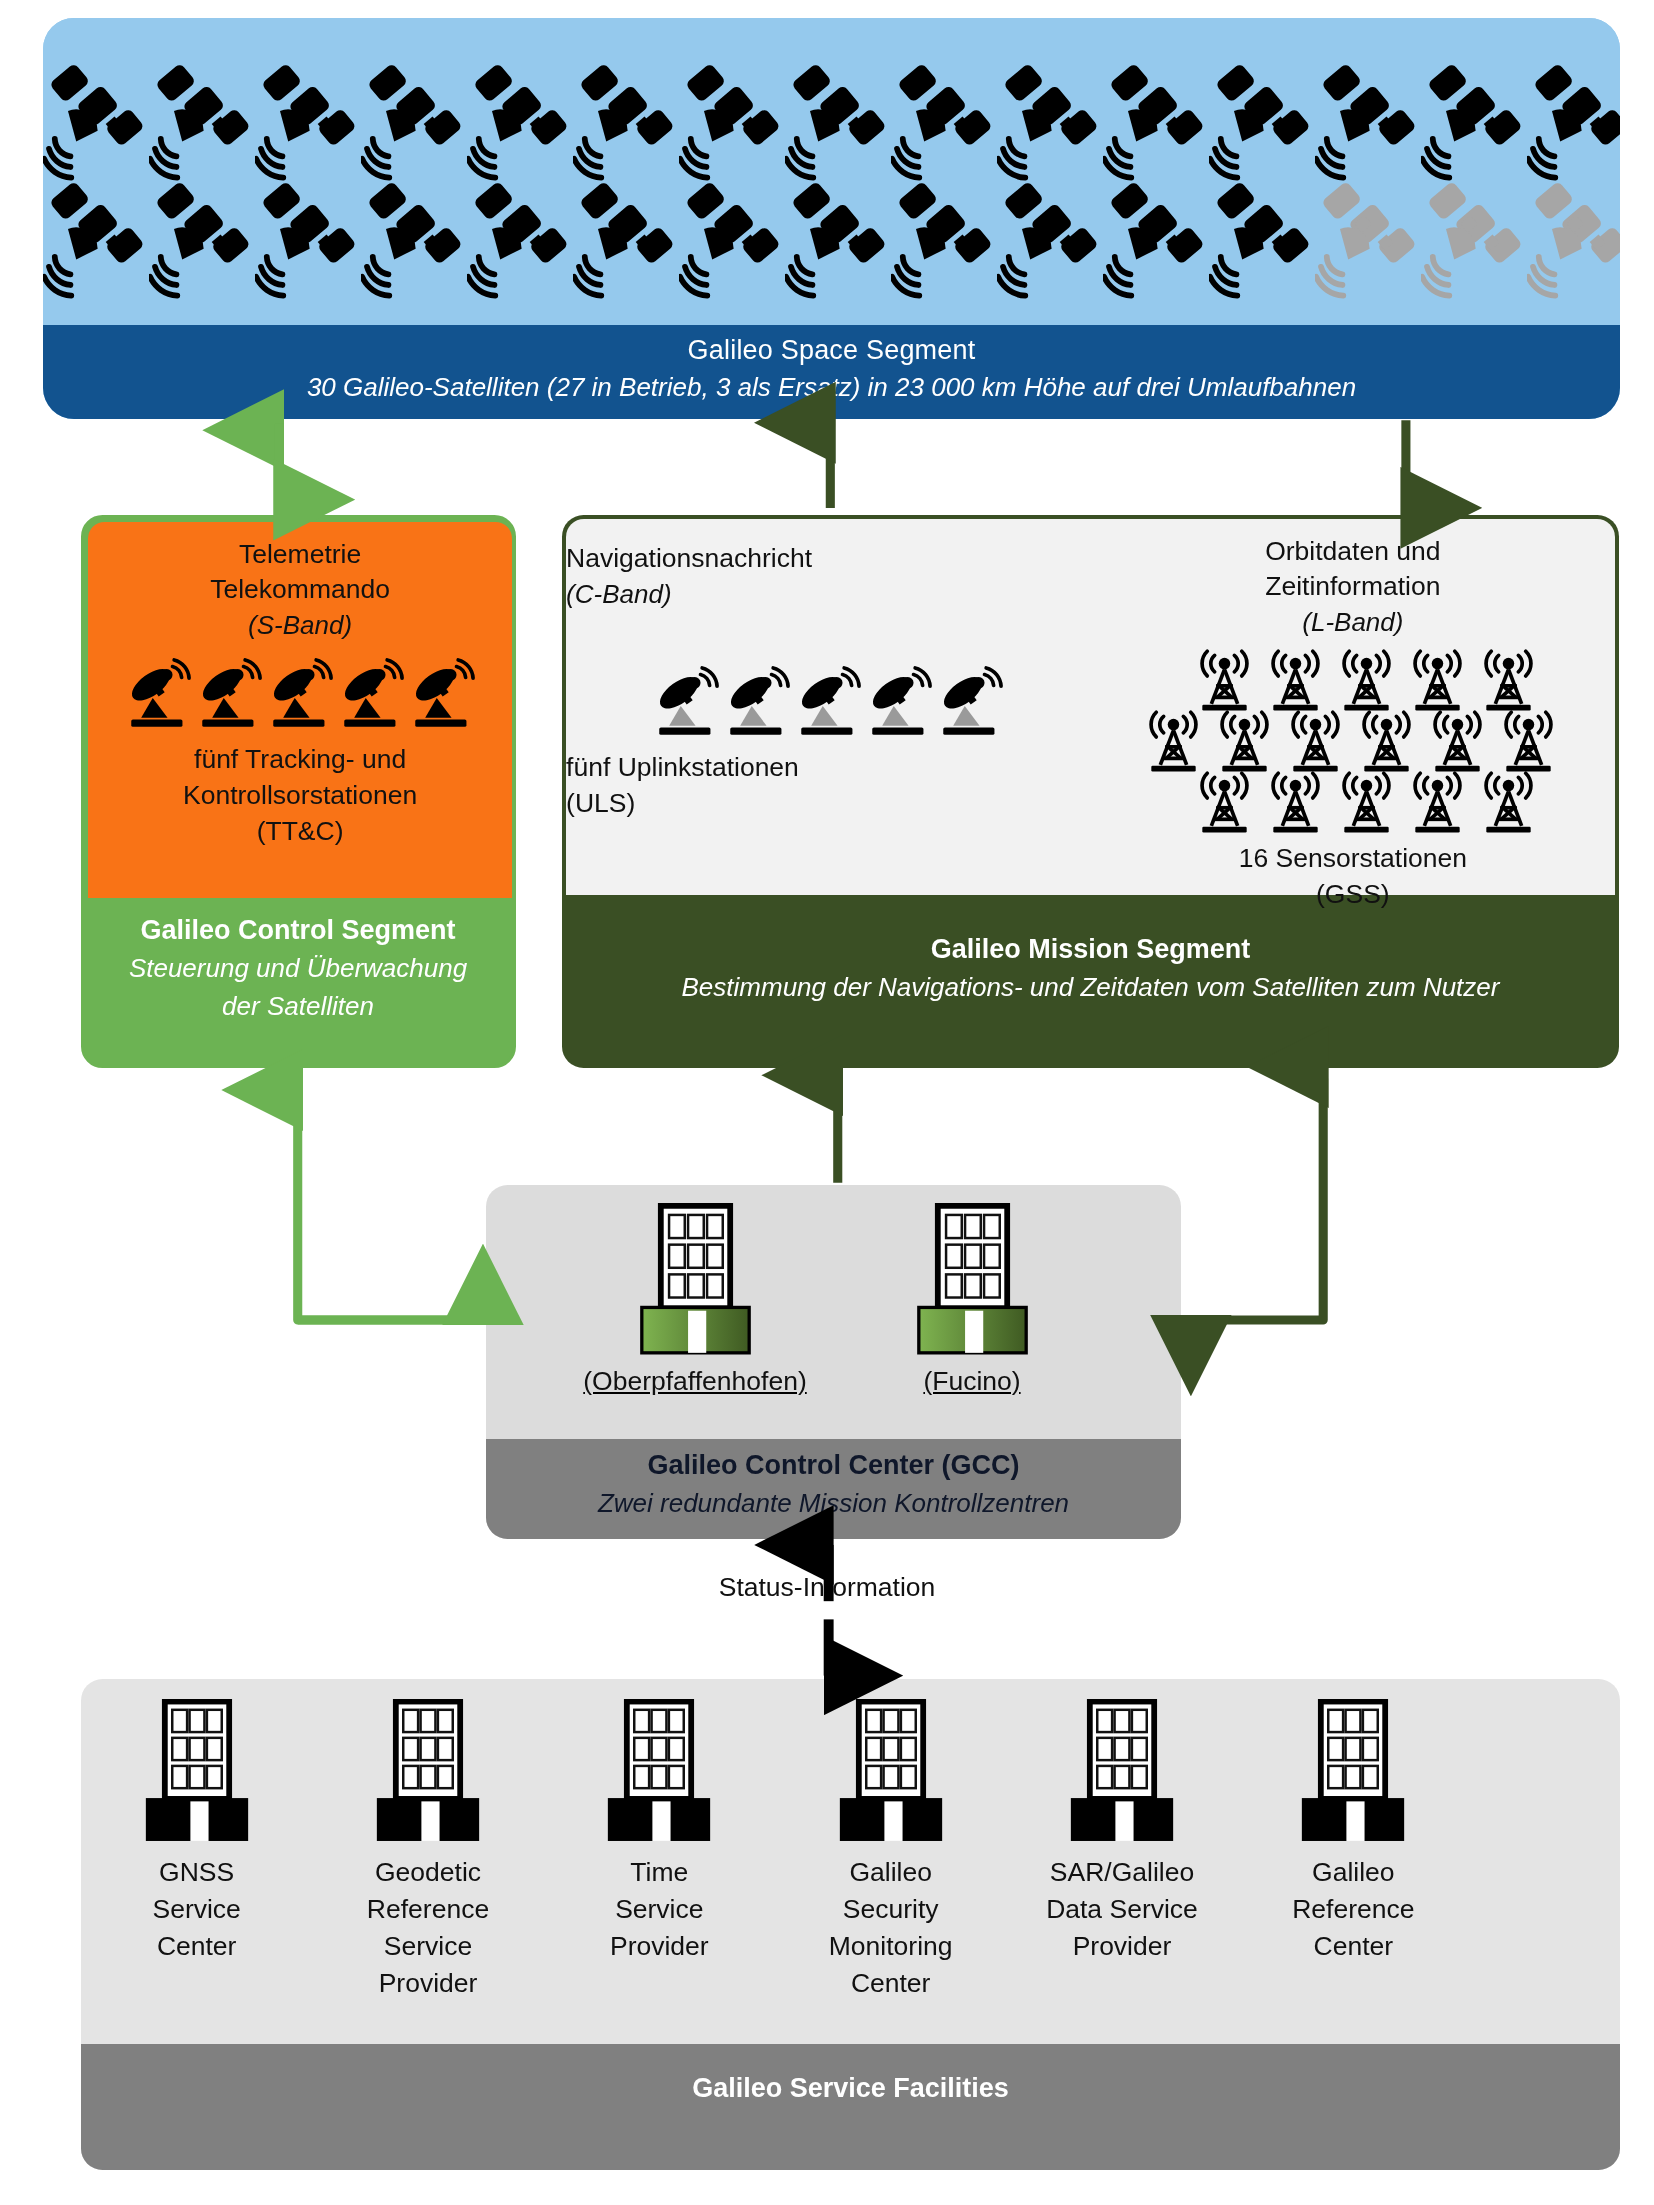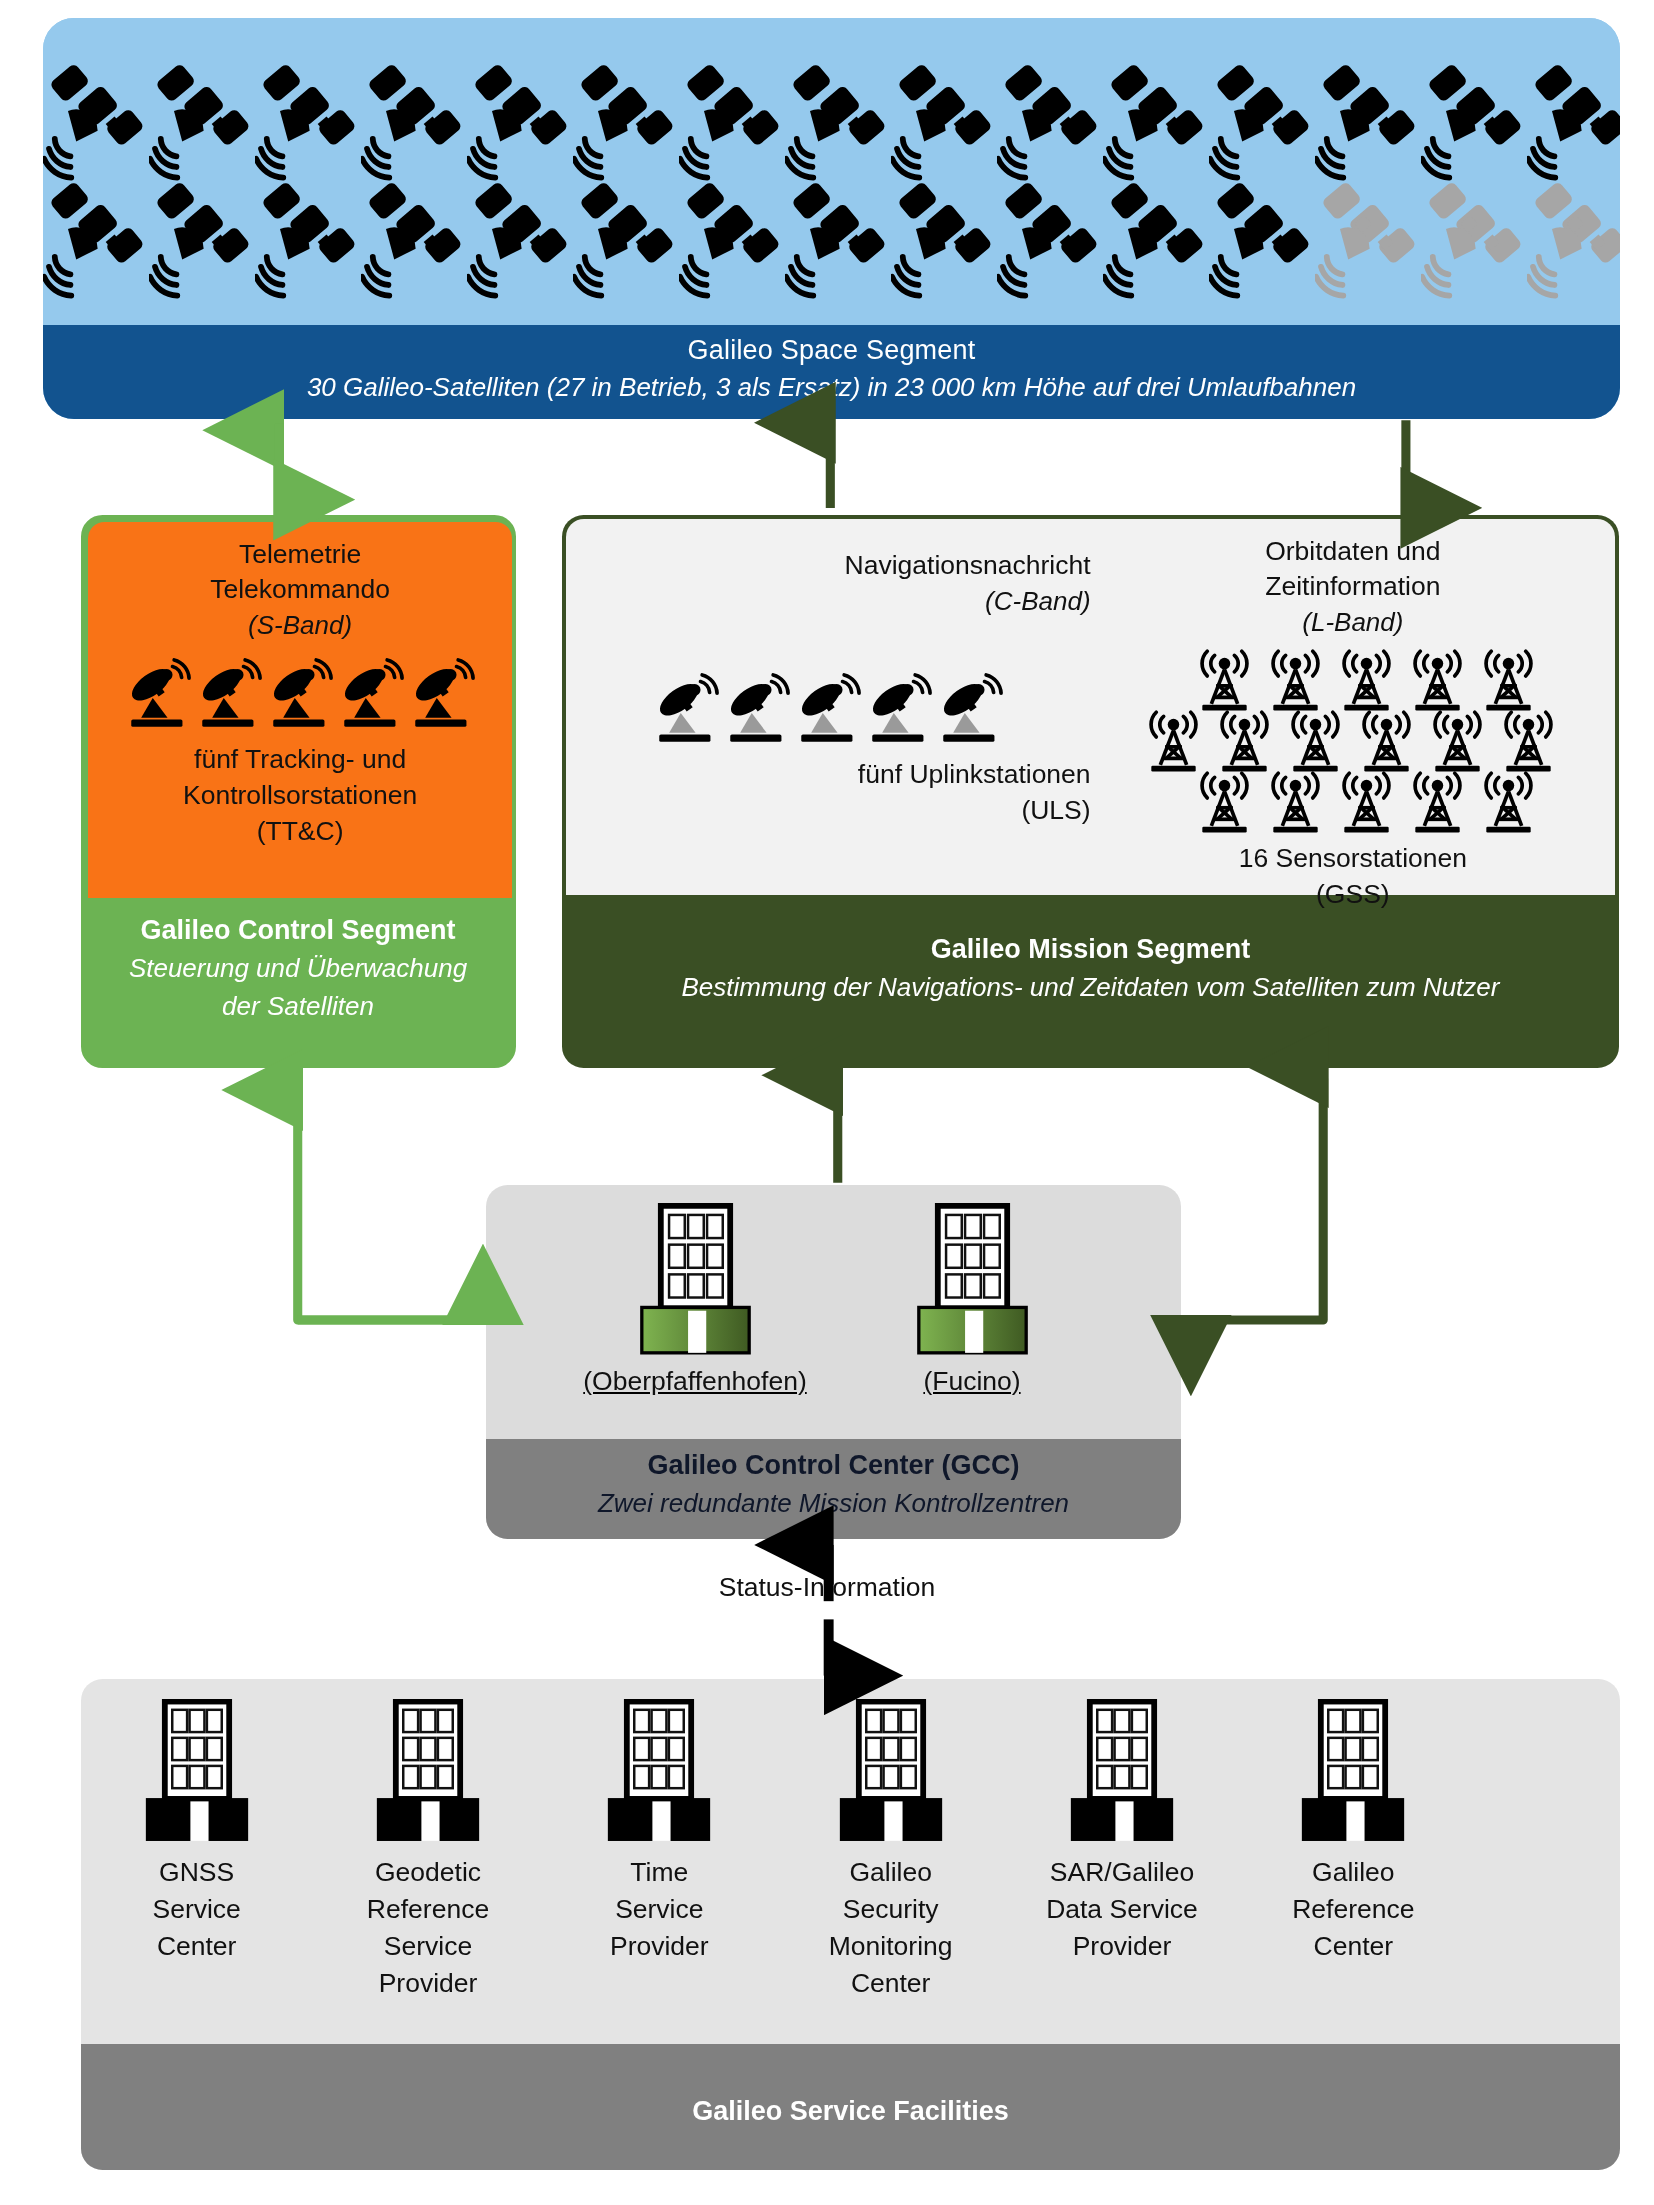--- a/index.html
+++ b/index.html
@@ -126,22 +126,22 @@
     position: absolute;
     left: 4.1px; top: 4.1px;
     width: 1049px;
     height: 376px;
     background: #f2f2f2;
     border-radius: 18px 18px 0 0;
     display: flex;
   }
   #mission-col-left {
     flex: 1 1 0;
-    text-align: right;
-    padding-top: 29px;
+    text-align: left;
+    padding-top: 22px;
   }
   #mission-col-right {
     flex: 1 1 0;
     text-align: center;
     padding-top: 15px;
   }
   #mission-footer {
     position: absolute;
     left: 0; bottom: 0;
     width: 1057px;
@@ -268,21 +268,21 @@
     white-space: pre-line;
   }
   #services-footer {
     position: absolute;
     left: 0; bottom: 0;
     width: 1539px;
     height: 126px;
     background: #808080;
     color: #fff;
     text-align: center;
-    padding-top: 48px;
+    padding-top: 25px;
   }
 
   
   #connectors {
     position: absolute;
     left: 0; top: 0;
     width: 1654px;
     height: 2205px;
     pointer-events: none;
   }

